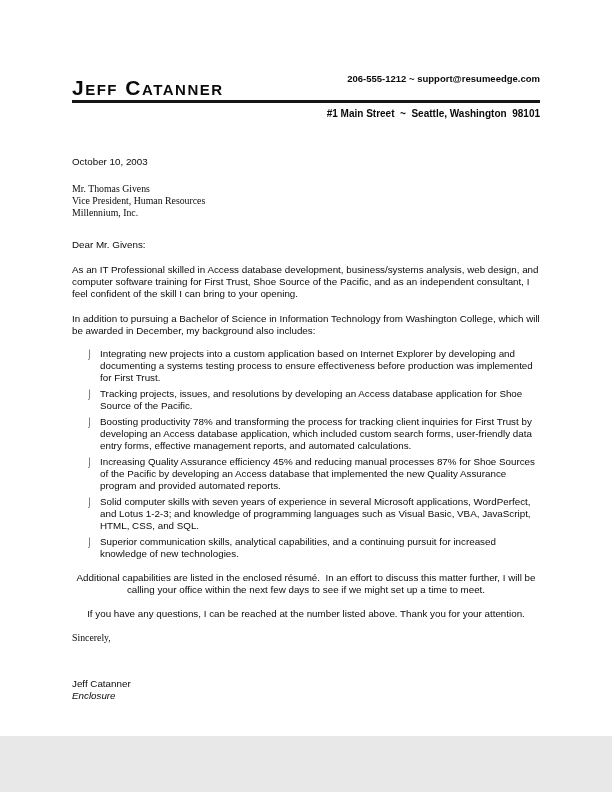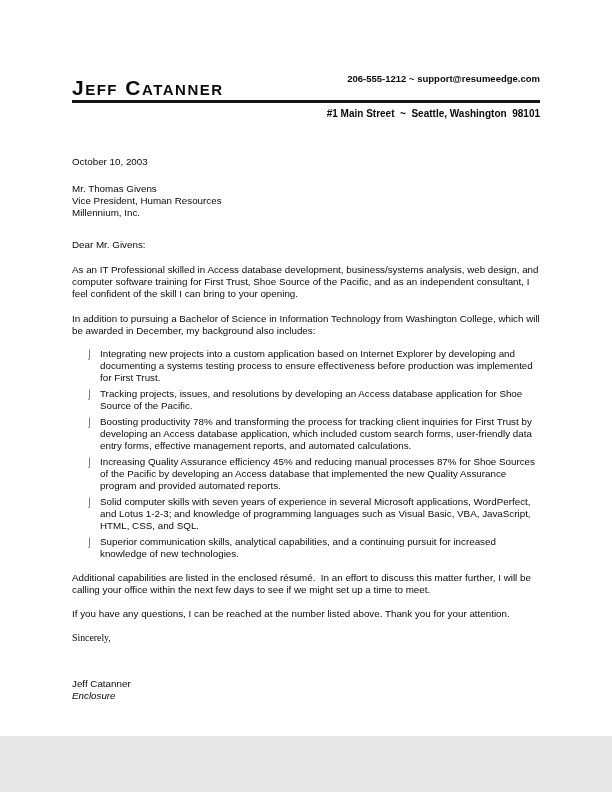--- a/index.html
+++ b/index.html
@@ -48,38 +48,38 @@
   }
   .addr-line {
     text-align: right;
     font-weight: bold;
     font-size: 10px;
     margin-top: 5px;
     white-space: pre;
   }
   
   .date { margin-top: 36px; }
-  .recipient { margin-top: 15px; }
+  .recipient { margin-top: 15px; font-family: Liberation Serif, serif; }
   .salutation { margin-top: 20px; }
   .para { margin: 0; margin-top: 13px; white-space: pre-wrap; }
   .bullets { margin-top: 11px; }
   .bullet-row {
     display: flex;
     margin-bottom: 4px;
   }
   .bullet-marker {
     flex: 0 0 28px;
     padding-left: 15px;
     box-sizing: border-box;
     font-size: 9px;
     color: #3c3c3c;
     line-height: 12px;
   }
   .bullet-text { flex: 1; white-space: pre-wrap; }
-  .closing .para { margin-top: 12px; }
+  .closing .para { margin-top: 12px; text-align: center; }
   .valediction { margin-top: 12px; font-family: Liberation Serif, serif; }
   .sig-name { margin-top: 34px; }
   .enclosure { font-style: italic; }
   .it { }
   .line { white-space: pre; }
 </style>
 </head>
 <body>
 
 <div class="page">

